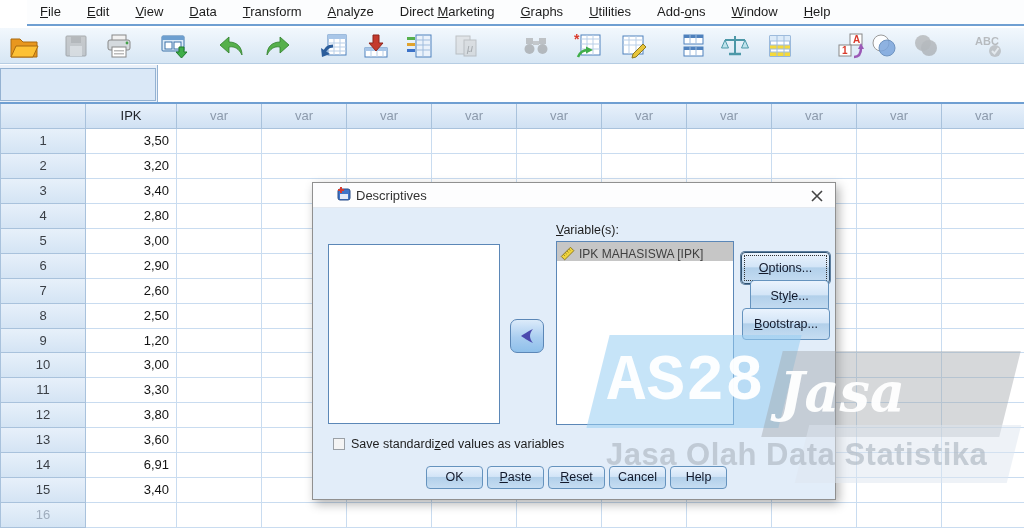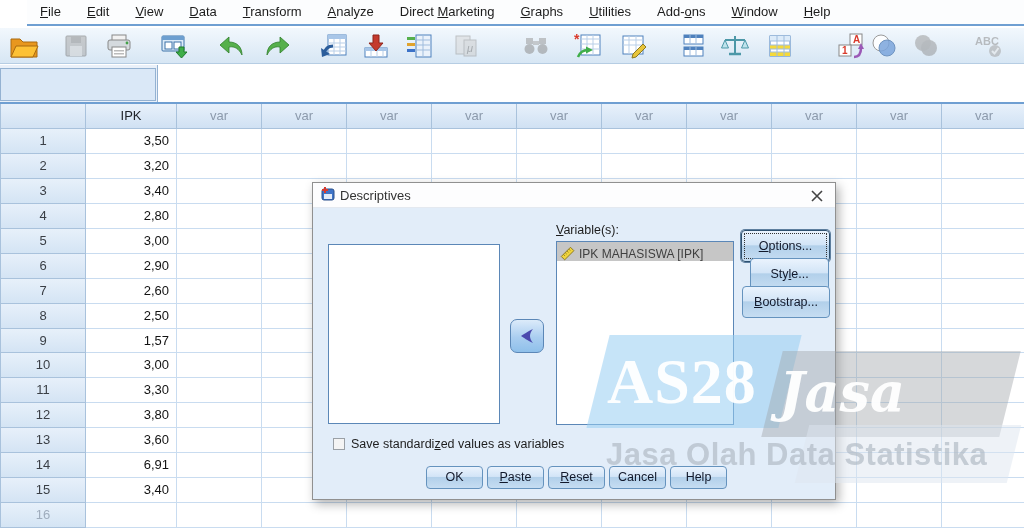--- a/index.html
+++ b/index.html
@@ -41,60 +41,60 @@
   .num-cell.dim { color:#9fadbd; }
   .col-ipk { width:91px; }
   .col-var { width:85px; }
   .data-cell { background:#fff; border-right:1px solid #c9dcf0; border-bottom:1px solid #c9dcf0; color:#121212; }
   .data-cell.ipk { text-align:right; padding-right:7px; line-height:24px; }
 
   
   .dialog { position:absolute; left:312px; top:182px; width:524px; height:318px; z-index:5;
     background:#e2edf9; border:1px solid #909090; box-shadow:3px 4px 10px rgba(0,0,0,.3); }
   .dlg-title { position:relative; height:25px; background:#fdfdfe; border-bottom:1px solid #e4e9f0;
-    display:flex; align-items:center; padding-left:6px; }
+    display:flex; align-items:center; padding-left:22px; }
   .dlg-title-text { font-size:13px; color:#333; margin-left:5px; }
   .dlg-close { position:absolute; right:9px; top:4px; width:18px; height:18px; display:flex;
     align-items:center; justify-content:center; cursor:default; }
   .dlg-body { position:relative; height:292px; }
   .listbox { position:absolute; background:#fff; border:1px solid #5b87b7; }
   .listbox.left  { left:15px;  top:36px; width:172px; height:180px; }
   .listbox.right { left:243px; top:33px; width:178px; height:184px; }
   .vars-label { position:absolute; left:243px; top:15px; font-size:12.5px; color:#1d1d1d; }
   .var-item { height:19px; background:#c6c6c6; display:flex; align-items:flex-end; padding:0 3px;
     font-size:12px; color:#404040; white-space:nowrap; }
   .var-item .ruler { margin-right:4px; display:inline-flex; }
   .arrow-btn { position:absolute; left:197px; top:111px; width:34px; height:34px; border-radius:7px;
     border:1px solid #5b87b7; background:linear-gradient(#dcebfa,#a9cdf0 55%,#8fc0ea);
     display:flex; align-items:center; justify-content:center; }
   .btn { font-family:"Liberation Sans",sans-serif; font-size:12.5px; color:#12192b; text-align:center;
     border:1px solid #6593be; border-radius:4px;
     background:linear-gradient(#eaf3fd 0%,#d3e5f7 45%,#b2d0ea 50%,#c6ddf2 100%); line-height:21px; }
   .btn u { text-decoration:underline; }
-  .side-btn { position:absolute; height:32px; }
+  .side-btn { position:absolute; height:32px;margin-top:22px; }
   .sb0 { left:428px; top:22px; width:89px; }
   .sb1 { left:437px; top:50px; width:79px; }
   .sb2 { left:429px; top:78px; width:88px; }
   .btn.focused { border-color:#2f5170; box-shadow:0 0 0 1px #5d7e9e; outline:1px dotted #333; outline-offset:-4px; }
   .chk-row { position:absolute; left:20px; top:229px; display:flex; align-items:center; }
   .checkbox { width:12px; height:12px; background:#f4f4f4; border:1px solid #9aa0a6; display:inline-block; }
   .chk-label { font-size:12.5px; color:#1d1d1d; margin-left:6px; }
   .chk-label u { text-decoration:underline; }
   .actions { position:absolute; left:113px; top:258px; display:flex; gap:4px; }
   .actions .btn { width:57px; height:23px; }
 
   
   .wm { position:absolute; z-index:9; pointer-events:none; }
   .wm-panel-blue { left:598px; top:335px; width:192px; height:93px; transform:skewX(-14deg);
     background:rgba(151,205,243,.55); }
   .wm-panel-gray { left:772px; top:351px; width:238px; height:86px; transform:skewX(-14deg);
     background:rgba(158,163,168,.42); }
   .wm-panel-light { left:802px; top:425px; width:212px; height:58px; transform:skewX(-14deg);
     background:rgba(222,230,240,.5); }
-  .wm-as28 { left:607px; top:338px; font-family:Liberation Serif, serif; font-weight:700;
+  .wm-as28 { left:607px; top:338px; font-family:Liberation Mono, monospace; font-weight:700;
     font-size:64px; line-height:88px; color:rgba(255,255,255,.95); letter-spacing:1px; }
   .wm-group { left:779px; top:352px; font-family:"DejaVu Serif",serif; font-style:italic; font-weight:700;
     font-size:54px; line-height:80px; color:rgba(255,255,255,.95); }
   .wm-jasa { left:606px; top:437px; font-size:31px; font-weight:700; letter-spacing:.5px;
     color:rgba(173,183,193,.65); white-space:nowrap; }
 </style>
 </head>
 <body>
 
 <div class="menubar">
@@ -400,21 +400,21 @@
         <div class="cellbase data-cell col-var"></div>
         <div class="cellbase data-cell col-var"></div>
         <div class="cellbase data-cell col-var"></div>
         <div class="cellbase data-cell col-var"></div>
         <div class="cellbase data-cell col-var"></div>
         <div class="cellbase data-cell col-var"></div>
         <div class="cellbase data-cell col-var"></div>
       </div>
       <div class="grid-row">
         <div class="cellbase num-cell">9</div>
-        <div class="cellbase data-cell ipk col-ipk">1,57</div>
+        <div class="cellbase data-cell ipk col-ipk">1,20</div>
         <div class="cellbase data-cell col-var"></div>
         <div class="cellbase data-cell col-var"></div>
         <div class="cellbase data-cell col-var"></div>
         <div class="cellbase data-cell col-var"></div>
         <div class="cellbase data-cell col-var"></div>
         <div class="cellbase data-cell col-var"></div>
         <div class="cellbase data-cell col-var"></div>
         <div class="cellbase data-cell col-var"></div>
         <div class="cellbase data-cell col-var"></div>
         <div class="cellbase data-cell col-var"></div>

